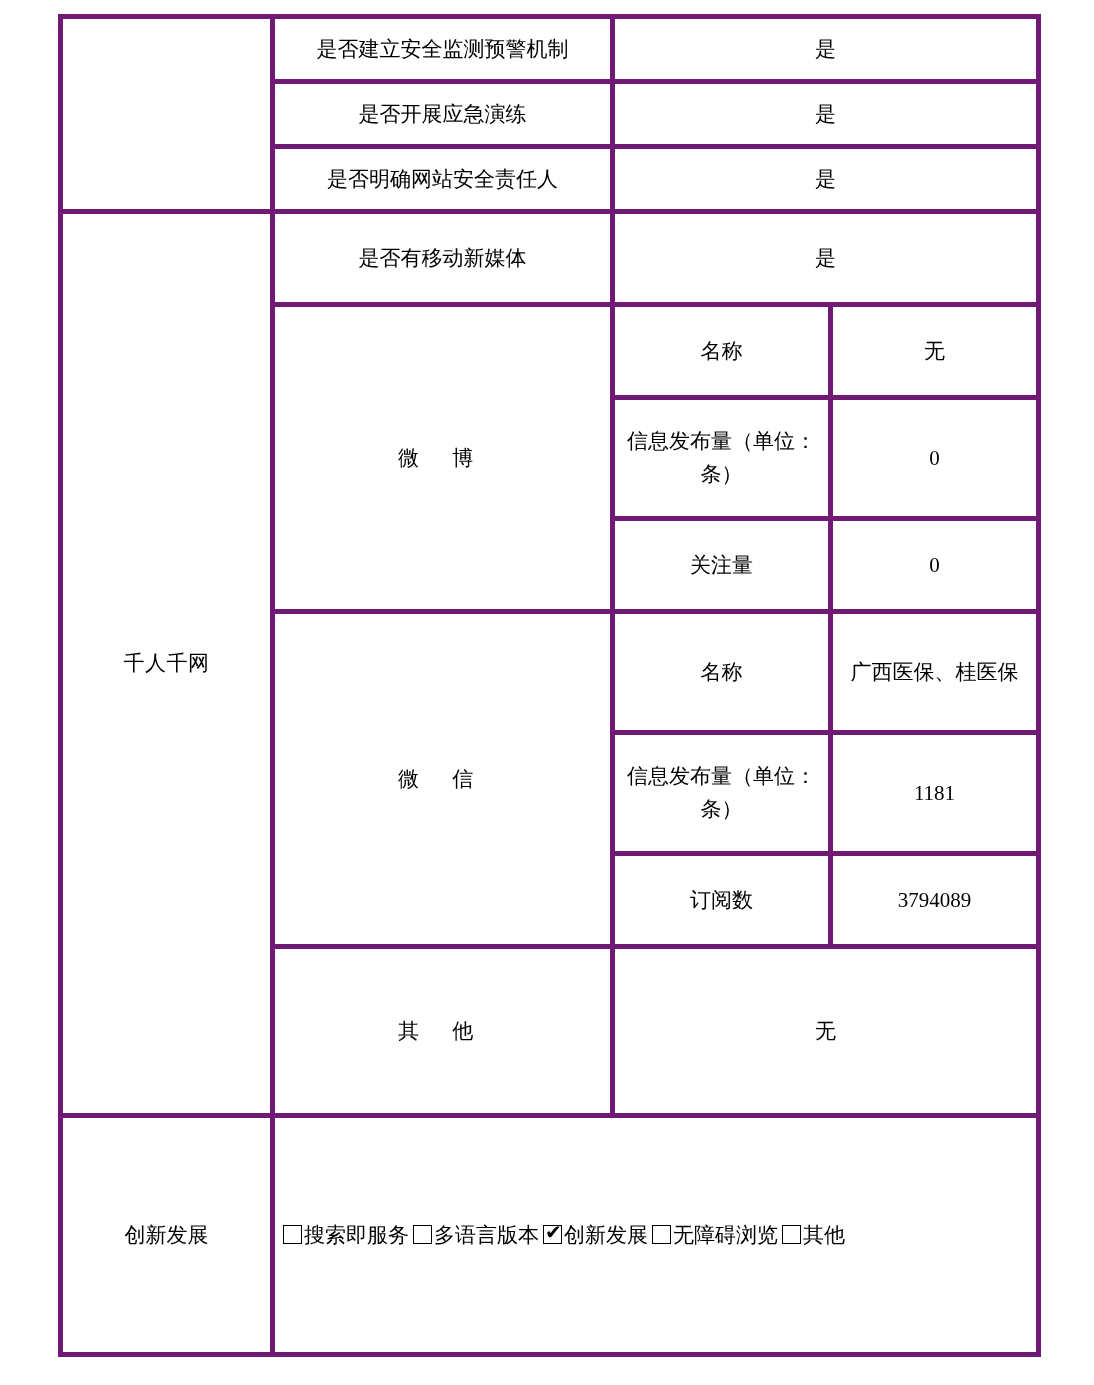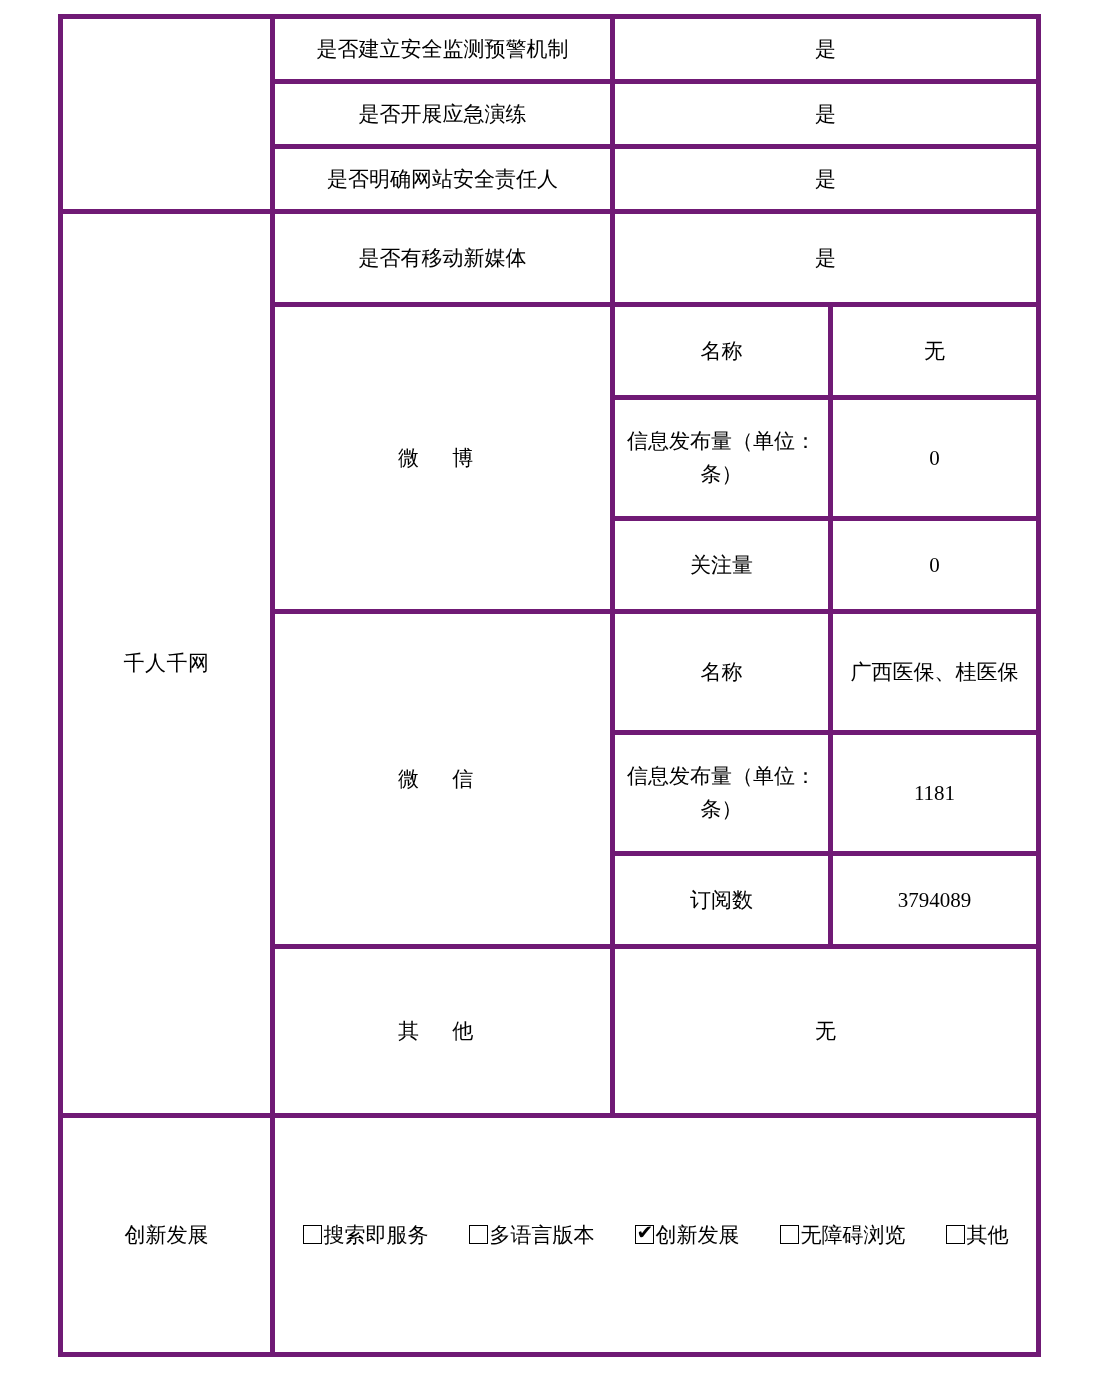--- a/index.html
+++ b/index.html
@@ -52,26 +52,24 @@
     letter-spacing: 14px;
     padding-left: 14px;
   }
   .innov-cell {
     text-align: center;
     vertical-align: middle;
     padding: 0 10px;
   }
   .checkline {
     display: flex;
-    justify-content: center;
     align-items: center;
     flex-wrap: nowrap;
     font-size: 21px;
     white-space: nowrap;
-    gap: 36px;
   }
   .chk {
     display: inline-flex;
     align-items: center;
     justify-content: center;
     width: 19px;
     height: 19px;
     border: 1.6px solid #000;
     box-sizing: border-box;
     margin-right: 2px;

